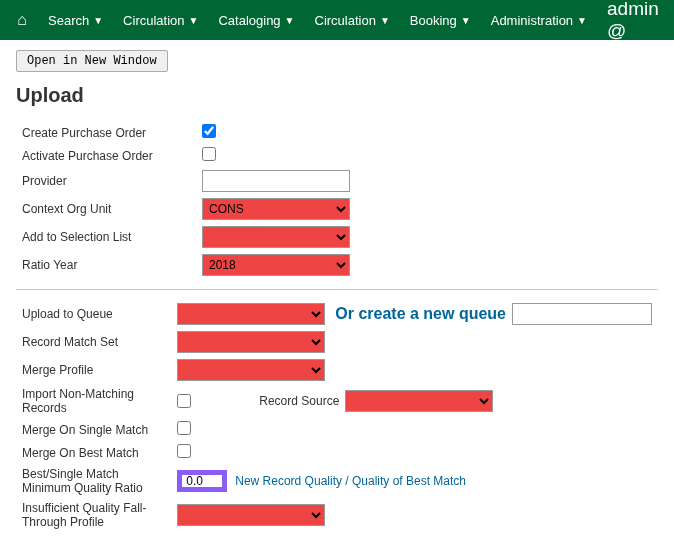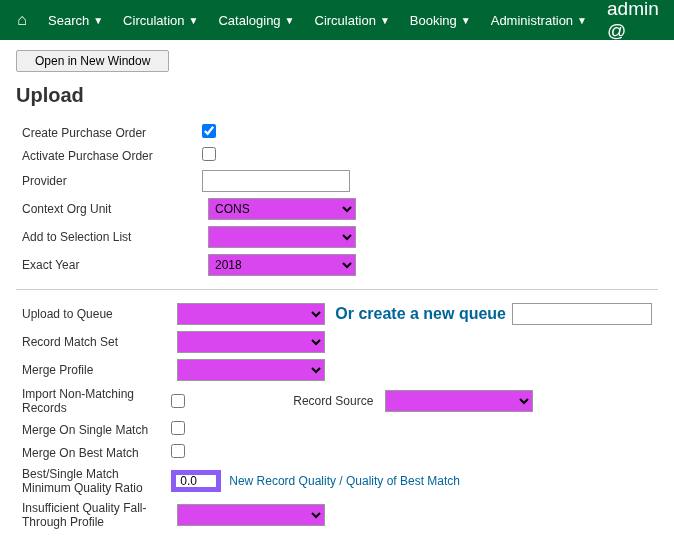--- a/index.html
+++ b/index.html
@@ -45,25 +45,26 @@
     }
 
     
     .content {
       padding: 10px 16px;
     }
 
     .btn-open-new {
       background: #f0f0f0;
       border: 1px solid #aaa;
-      padding: 3px 18px;
+      padding: 3px 10px;
       font-size: 12px;
       cursor: pointer;
       border-radius: 2px;
       margin-bottom: 12px;
+      font-family: Liberation Mono, monospace;
     }
 
     h2 {
       font-size: 20px;
       font-weight: bold;
       color: #333;
       margin-bottom: 14px;
     }
 
     .form-table {
@@ -88,22 +89,21 @@
       border: 1px solid #999;
       padding: 2px 4px;
       font-size: 12px;
       height: 22px;
     }
     .form-select {
       border: 1px solid #999;
       padding: 1px 2px;
       font-size: 12px;
       height: 22px;
-      background: #d946ef;
-      margin-left: 6px;
+      background: #ef4444;
     }
     .form-checkbox {
       width: 14px; height: 14px;
       cursor: pointer;
     }
 
     .select-with-arrow {
       display: flex; align-items: center;
     }
     .select-with-arrow select {
@@ -251,21 +251,21 @@
         <td class="label-cell">Add to Selection List</td>
         <td class="field-cell">
           <div class="select-with-arrow">
             <select class="form-select" style="width:148px">
               <option value=""></option>
             </select>
           </div>
         </td>
       </tr>
       <tr>
-        <td class="label-cell">Exact Year</td>
+        <td class="label-cell">Ratio Year</td>
         <td class="field-cell">
           <div class="select-with-arrow">
             <select class="form-select" style="width:148px">
               <option>2018</option>
             </select>
           </div>
         </td>
       </tr>
     </tbody>
   </table>
@@ -299,21 +299,21 @@
         <td class="label-cell">Merge Profile</td>
         <td class="field-cell">
           <select class="form-select" style="width:148px">
             <option value=""></option>
           </select>
         </td>
       </tr>
       <tr>
         <td class="label-cell">Import Non-Matching Records</td>
         <td class="field-cell">
-          <div style="display:flex; align-items:center; gap: 88px;">
+          <div style="display:flex; align-items:center; gap: 48px;">
             <input type="checkbox" class="form-checkbox" style="">
             <div class="record-source-row" style="margin-left:20px;">
               <span class="record-source-label">Record Source</span>
               <select class="form-select record-source-select" style="width:148px;">
                 <option value=""></option>
               </select>
             </div>
           </div>
         </td>
       </tr>

